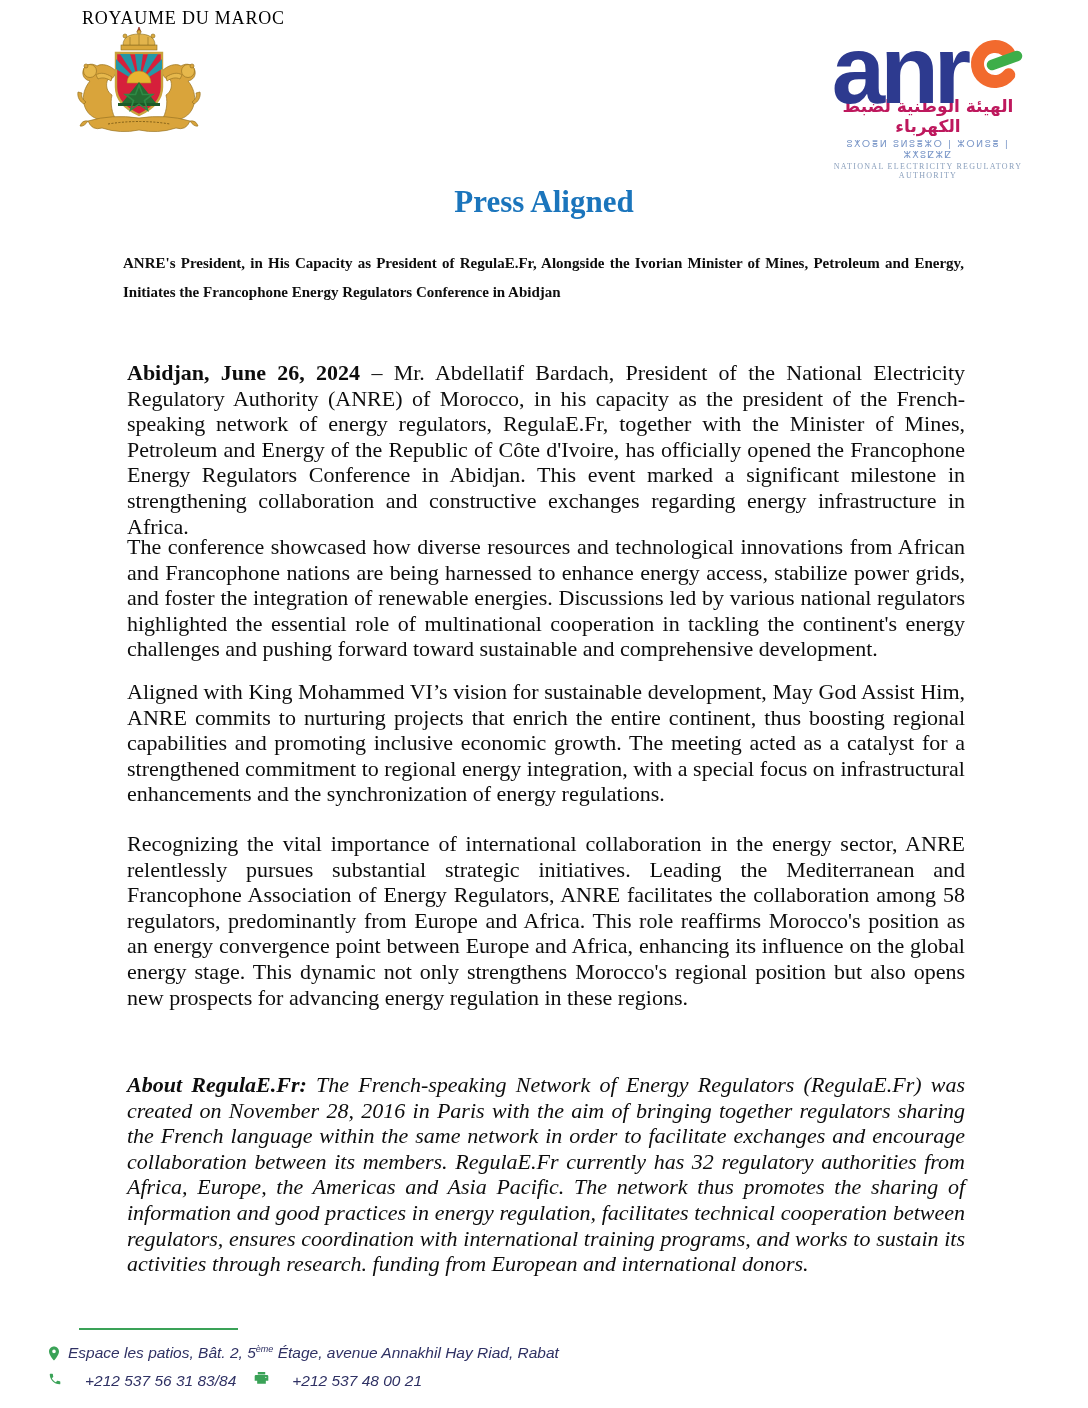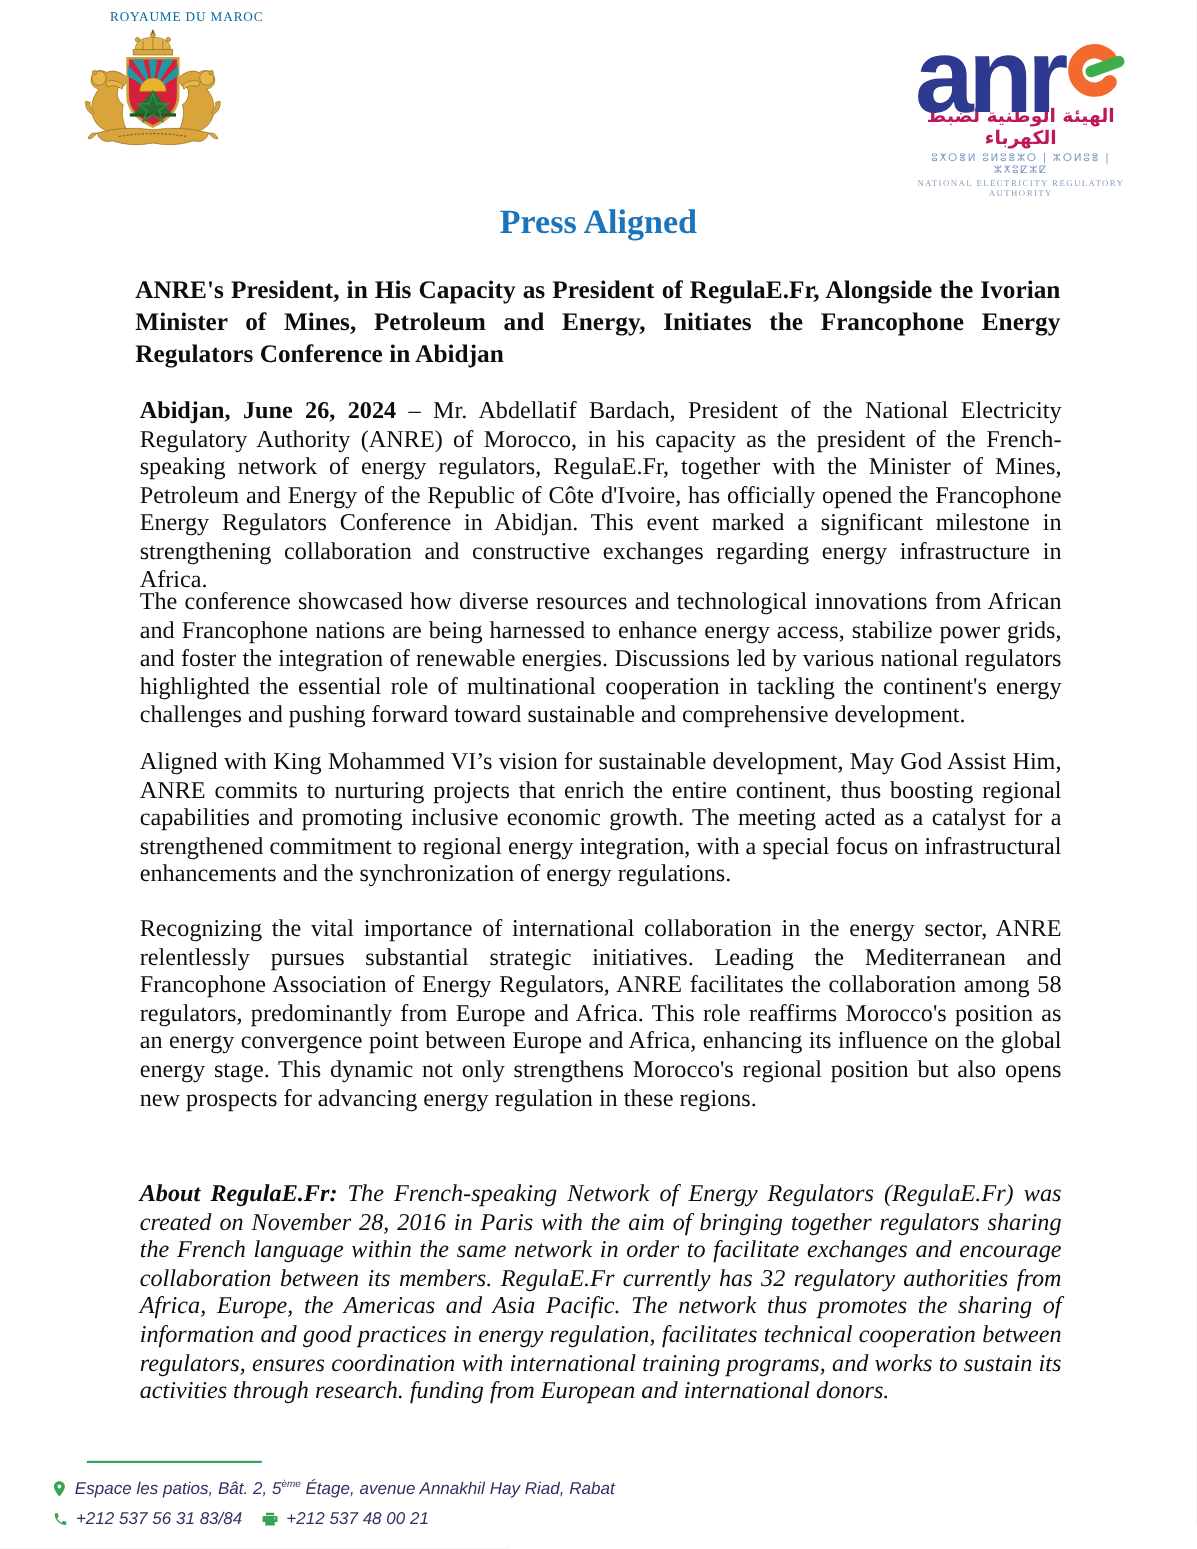--- a/index.html
+++ b/index.html
@@ -3,22 +3,22 @@
 <meta charset="utf-8">
 <style>
   html,body{margin:0;padding:0;background:#e8e8e8;}
   .page{
     position:relative;width:1088px;height:1408px;background:#ffffff;
     margin:0 auto;overflow:hidden;
     font-family:"Liberation Serif",serif;color:#0d0d0d;
   }
   
   .kingdom-label{
-    position:absolute;left:82px;top:8px;font-size:12px;letter-spacing:.8px;
-    color:#0369a1;font-family:"Liberation Serif",serif;margin-left:18px;
+    position:absolute;left:82px;top:8px;font-size:18px;letter-spacing:.8px;
+    color:#000000;font-family:"Liberation Serif",serif;
   }
   .crest{position:absolute;left:72px;top:25px;width:134px;height:114px;}
   .anre-logo{position:absolute;left:822px;top:22px;width:212px;text-align:center;}
   .anre-word{
     display:flex;justify-content:center;align-items:flex-end;height:68px;
     font-family:"Liberation Sans",sans-serif;font-weight:700;
     font-size:96px;line-height:58px;letter-spacing:-5px;color:#2d3a8f;
   }
   .anre-word .letters{display:block;transform:translateY(9px);}
   .anre-e{margin-left:2px;margin-bottom:0px;}
@@ -34,35 +34,35 @@
     margin-top:2px;font-family:Liberation Serif, serif;
     font-size:8px;letter-spacing:1.3px;color:#8ba0bd;
   }
   
   .doc-title{
     position:absolute;left:0;right:0;top:184px;text-align:center;
     font-size:31px;font-weight:700;color:#1b75bc;
   }
   .headline{
     position:absolute;left:123px;top:249px;width:841px;
-    font-size:23px;font-weight:700;line-height:29px;text-align:justify;
+    font-size:15px;font-weight:700;line-height:29px;text-align:justify;
   }
   .body-par{
     position:absolute;left:126px;width:838px;margin:1px;
     font-size:22px;line-height:25.6px;text-align:justify;
   }
   .body-par b{font-weight:700;}
   .about-par{font-style:italic;}
   
   .footer-rule{position:absolute;left:79px;top:1328px;width:159px;height:2px;background:#3aa257;}
   .footer-row{
     position:absolute;left:48px;display:flex;align-items:center;gap:8px;
     font-family:"Liberation Sans",sans-serif;font-size:15.5px;color:#2f3164;font-style:italic;
   }
-  .footer-row .grp{display:flex;align-items:center;gap:7px;}
+  .footer-row .grp{display:flex;gap:23px;}
   .footer-row svg{flex:0 0 auto;display:block;}
   .addr-sup{font-size:9px;vertical-align:super;}
   .website{
     position:absolute;left:893px;top:1425px;
     font-family:"Liberation Sans",sans-serif;font-weight:700;
     font-size:16.5px;letter-spacing:.4px;color:#2e2e6e;text-decoration:none;
   }
 </style>
 </head>
 <body>

